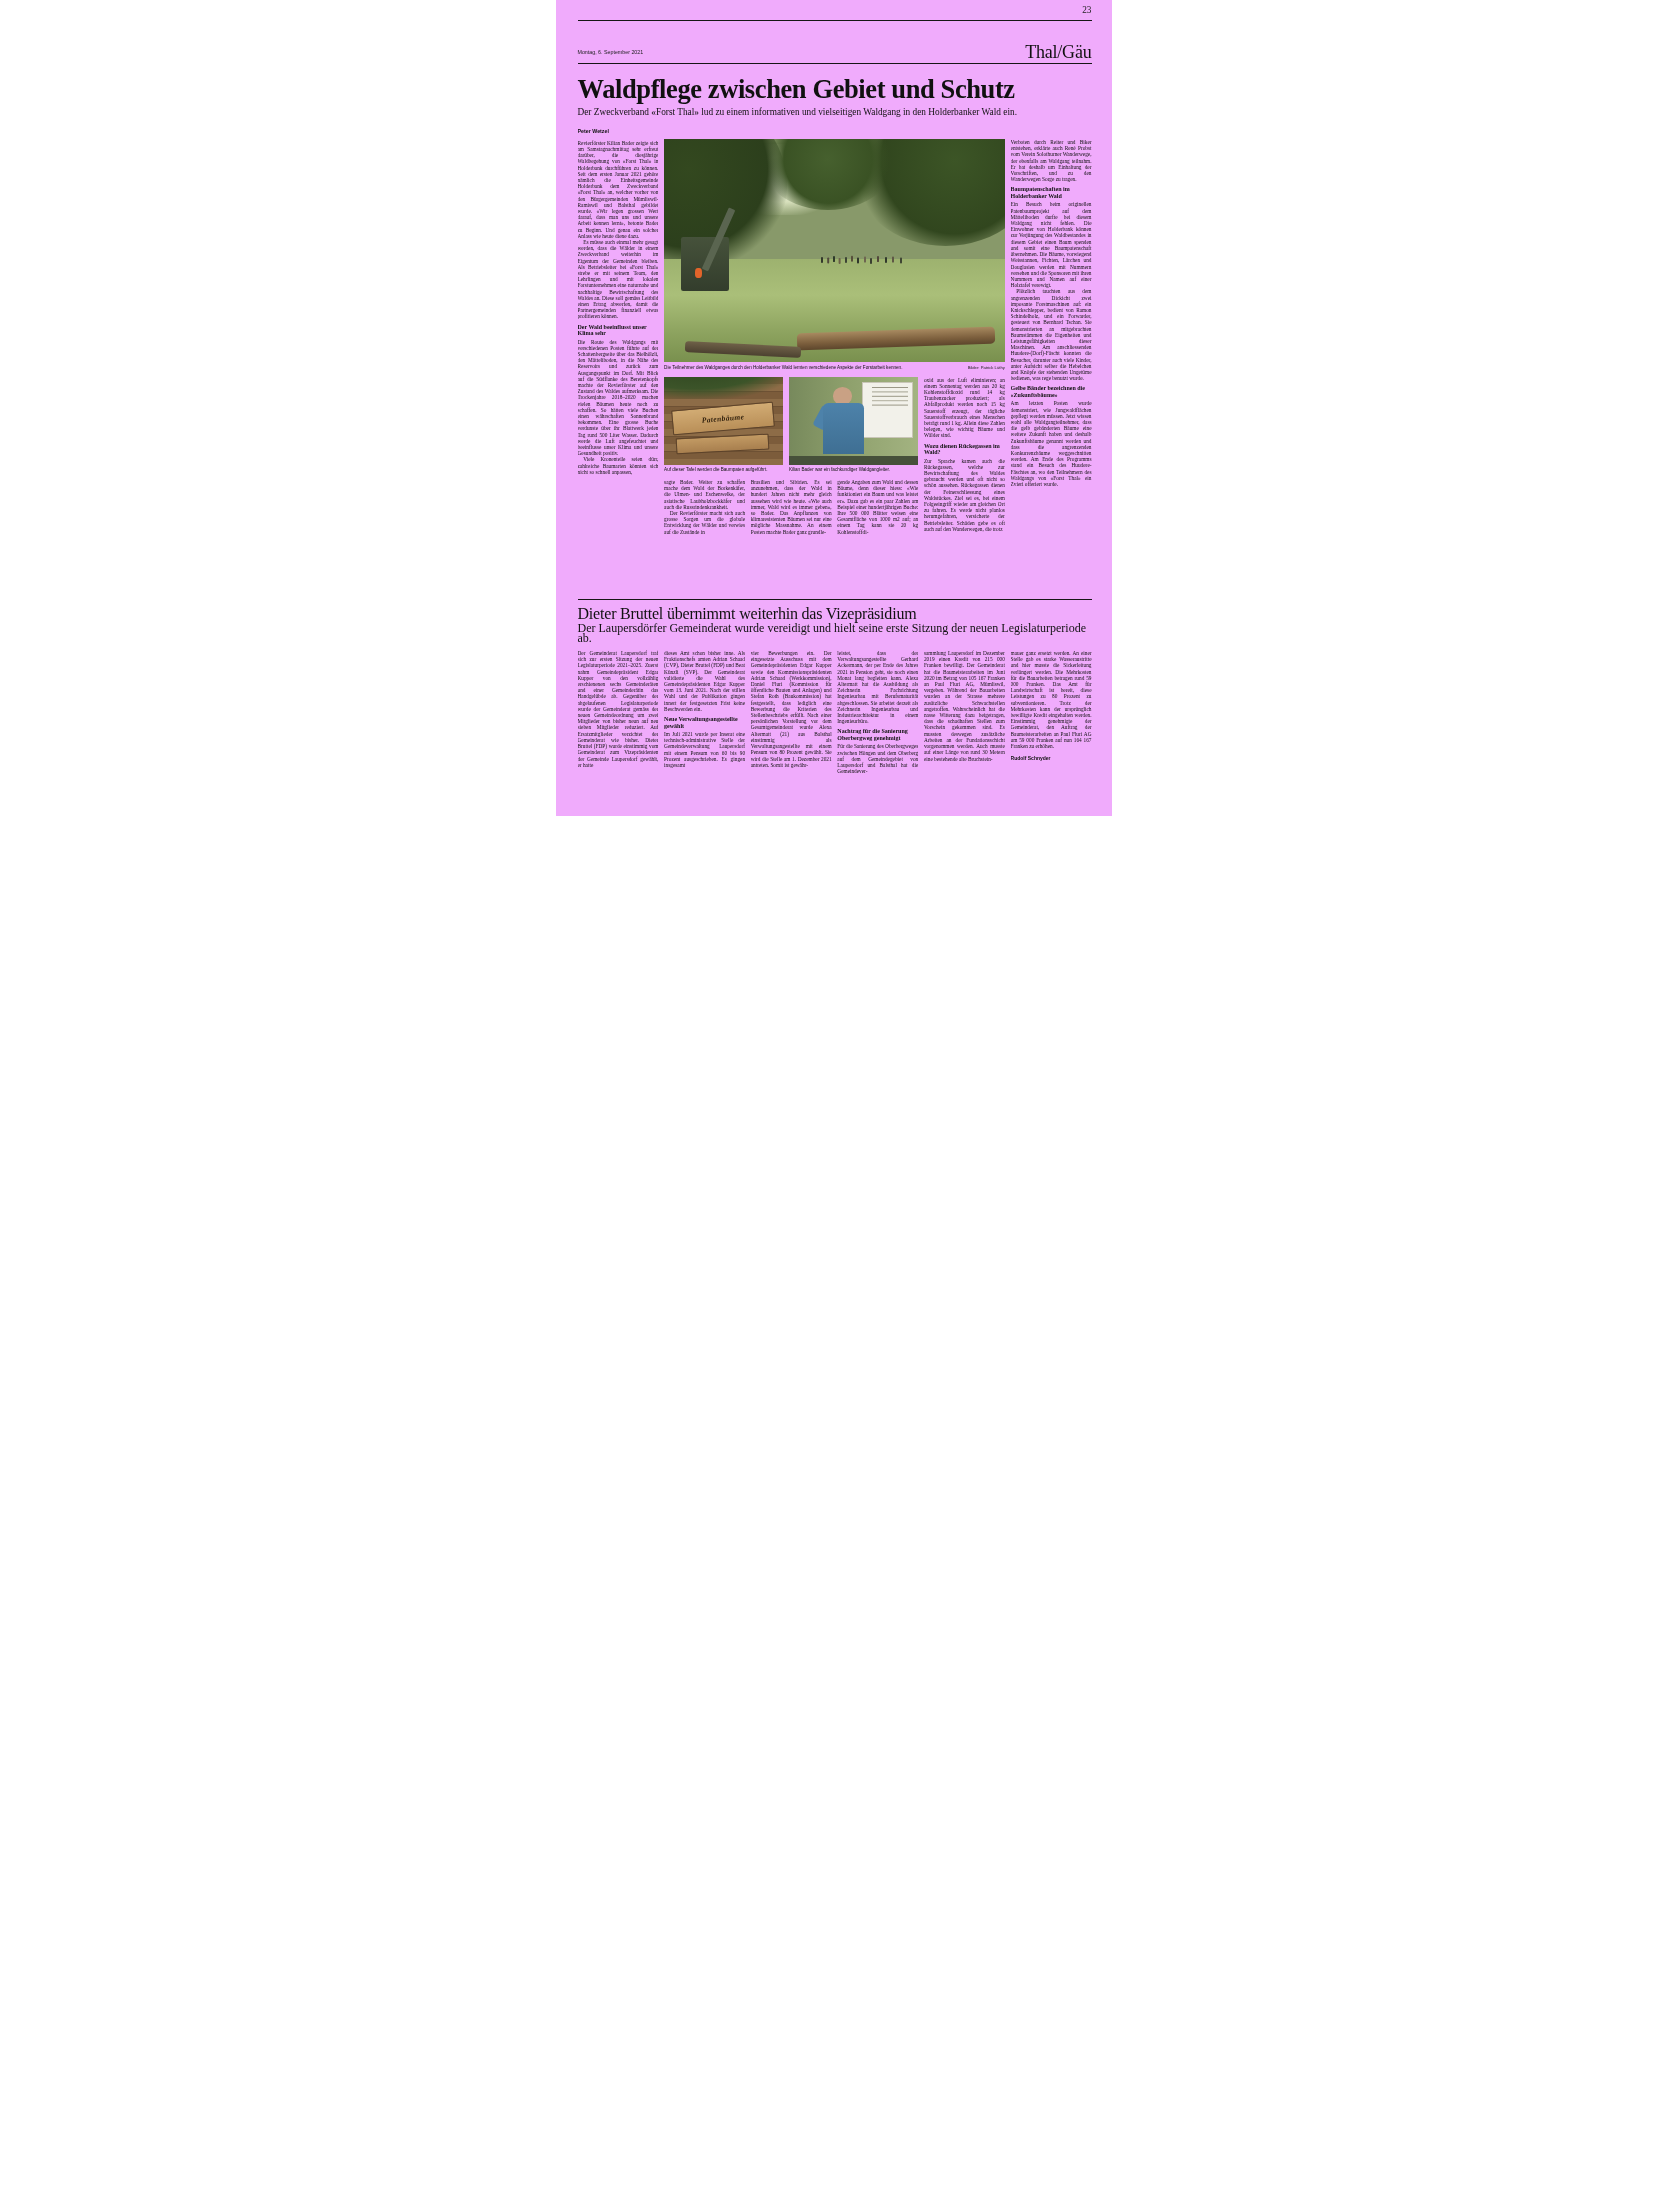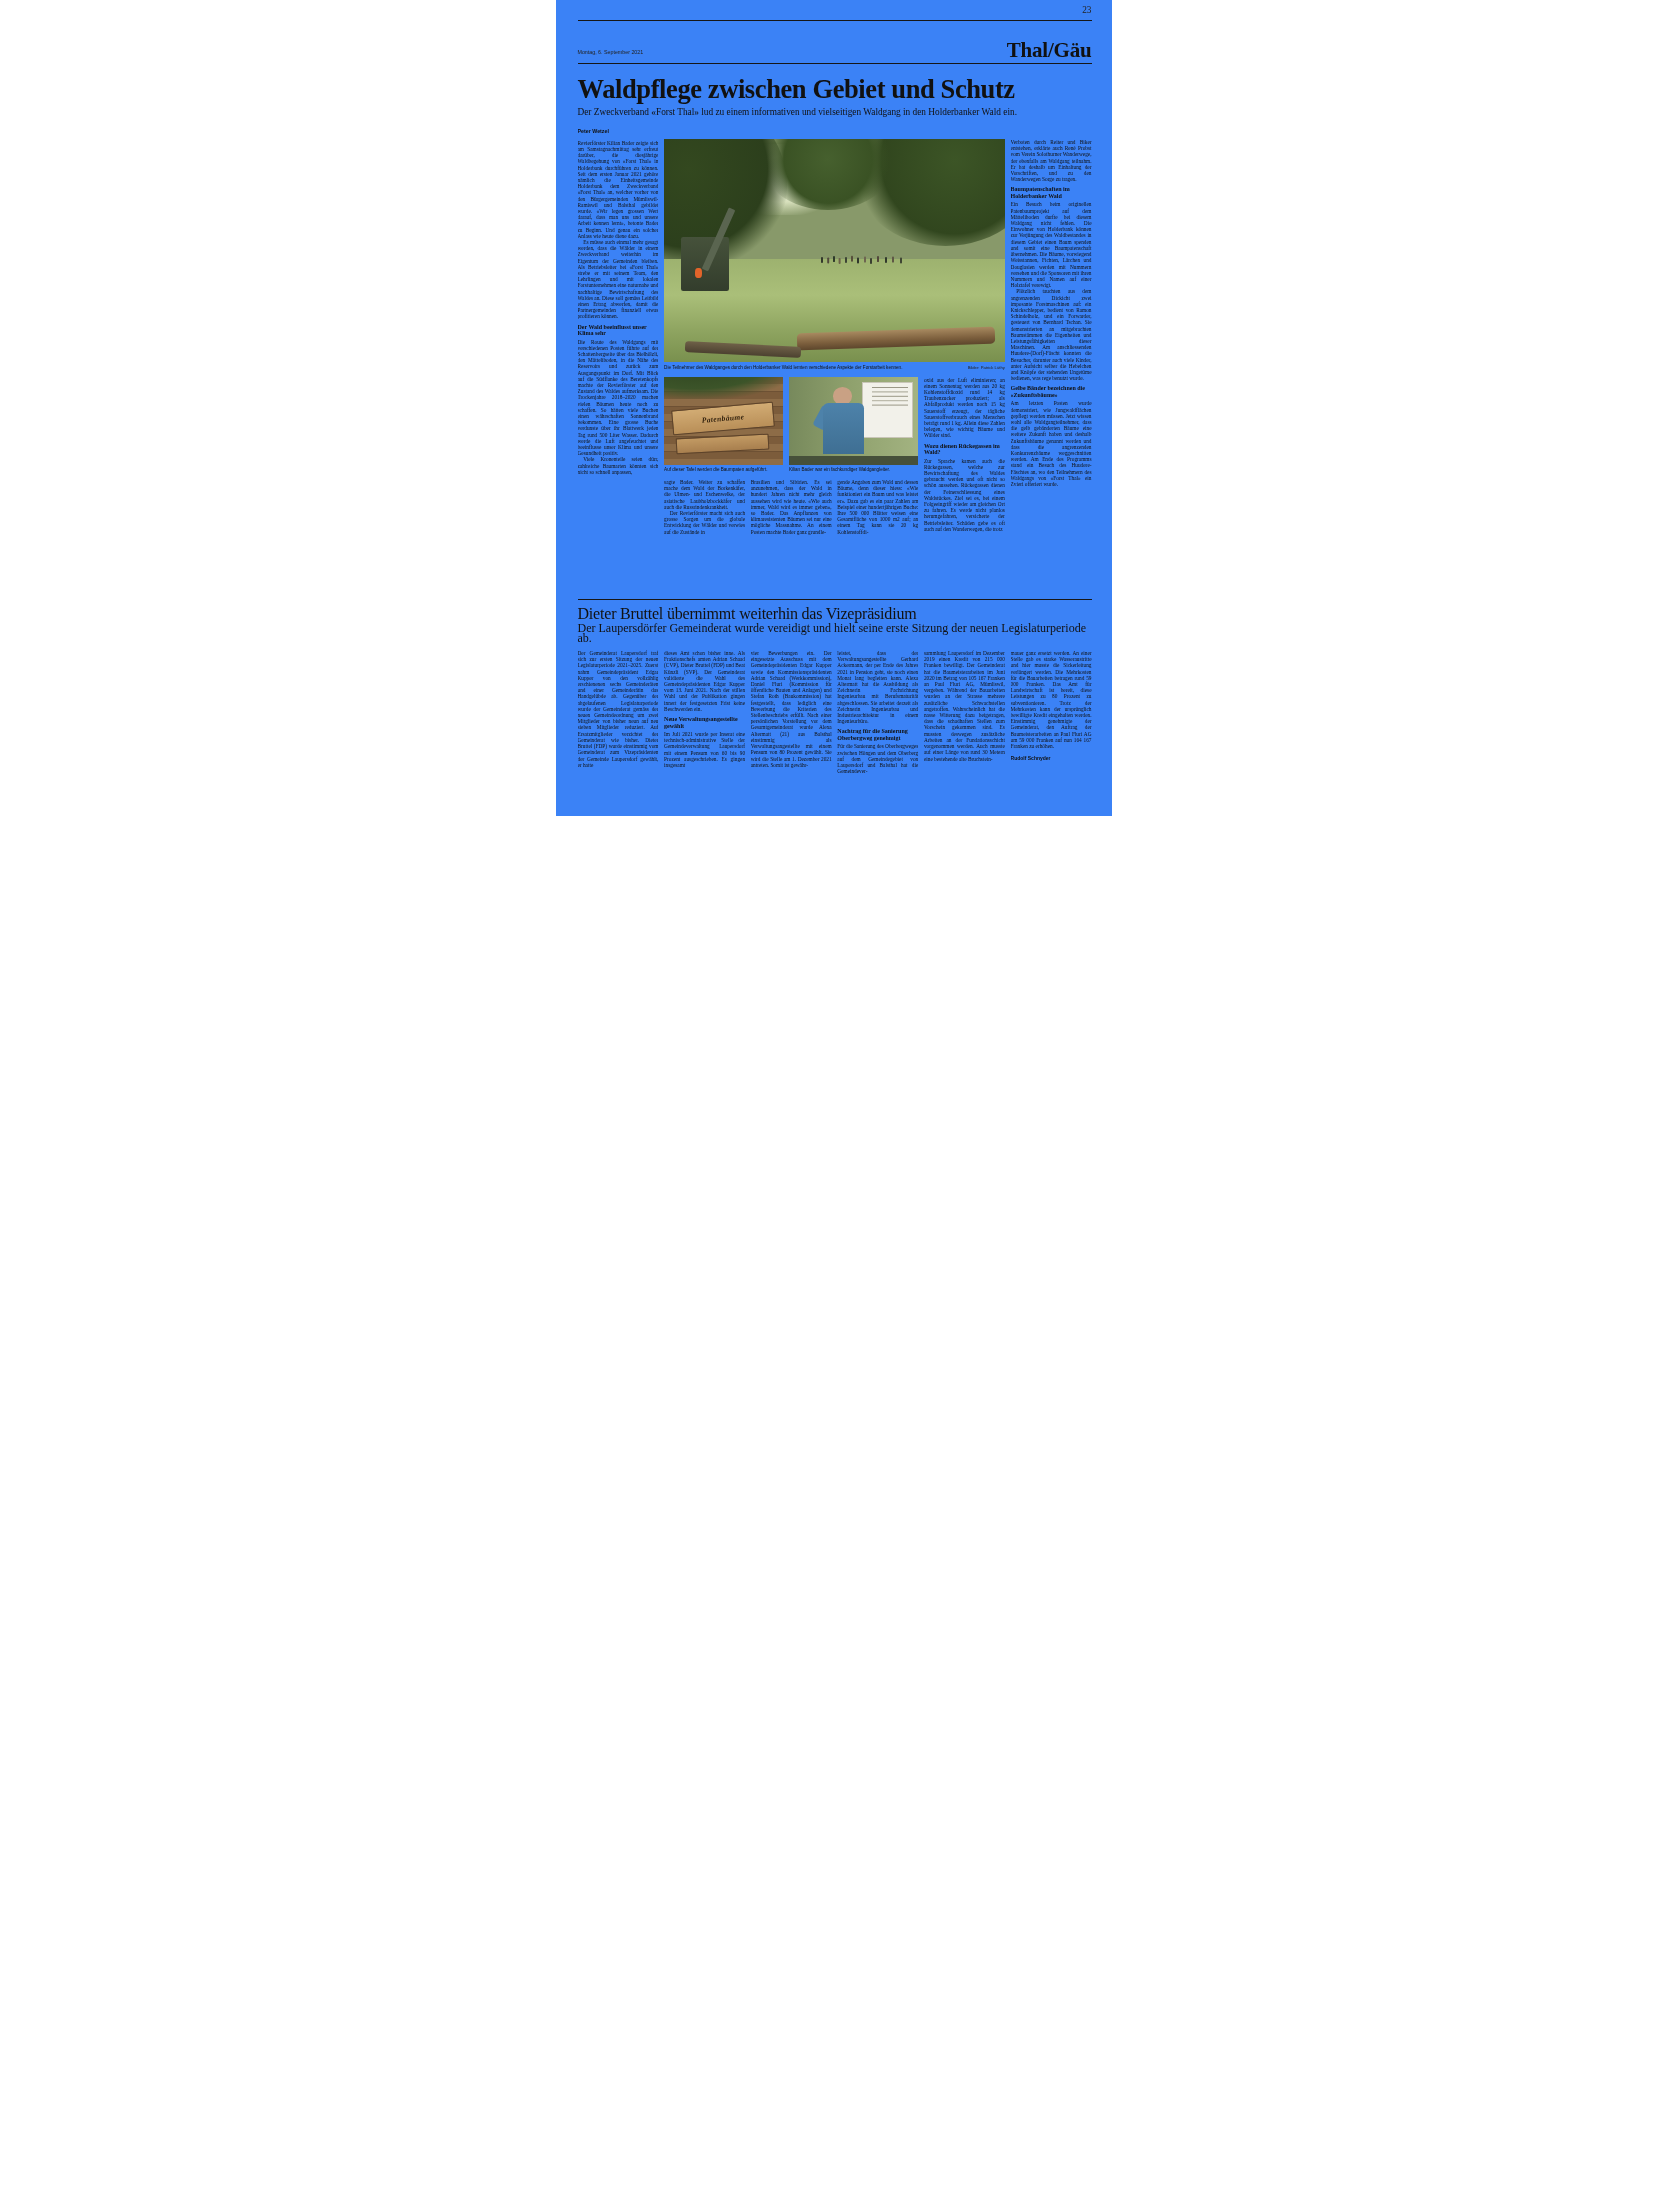--- a/index.html
+++ b/index.html
@@ -1,30 +1,30 @@
 <!DOCTYPE html>
 <html lang="de" style="font-size:7px"><head>
 <meta charset="utf-8">
 <title>Thal/Gäu – Seite 23</title>
 <style>
   html,body{margin:0;padding:0;background:#ffffff;}
   .sheet{
-    width:556px;height:816px;margin:0 auto;background:#3b82f6;color:#111;
+    width:556px;height:816px;margin:0 auto;background:#f0abfc;color:#111;
     position:relative;box-sizing:border-box;padding:6.2px 20px 8.8px 22px;
     font-family:"Liberation Serif","DejaVu Serif",serif;
   }
   .rule{border:0;border-top:0.9px solid #161616;margin:0;}
   .thinrule{border:0;border-top:0.7px solid #161616;margin:0;}
 
   
   .pageno{text-align:right;font-size:9.3px;line-height:9.7px;color:#222;}
   .hdr-rule{margin-top:4.4px;}
   .section-row{height:42px;display:flex;justify-content:space-between;align-items:flex-end;padding-bottom:2.6px;box-sizing:border-box;}
   .dateline{font-family:"Liberation Sans","DejaVu Sans",sans-serif;font-size:5.3px;color:#222;padding-bottom:6.2px;}
-  .kicker{font-size:21px;font-weight:700;letter-spacing:-0.2px;line-height:1;margin-top:40px;}
+  .kicker{font-size:18px;font-weight:400;letter-spacing:-0.2px;line-height:1;margin-top:40px;}
 
   
   .headline1{font-size:26.5px;line-height:28px;font-weight:700;letter-spacing:-0.4px;margin:10.6px 0 4.4px 0;}
   .lead1{font-size:9.3px;line-height:11.5px;margin:0 0 8.8px 0;font-family:Liberation Serif, serif;}
 
   
   .grid6{display:grid;grid-template-columns:repeat(6,1fr);column-gap:5.7px;}
   .bodytext p{margin:0;font-size:5.3px;line-height:6.2px;text-align:justify;}
   .bodytext p.ind{text-indent:5.7px;}
   .subhead{font-size:6px;line-height:6.6px;font-weight:700;margin:4px 0 1.8px 0;}

